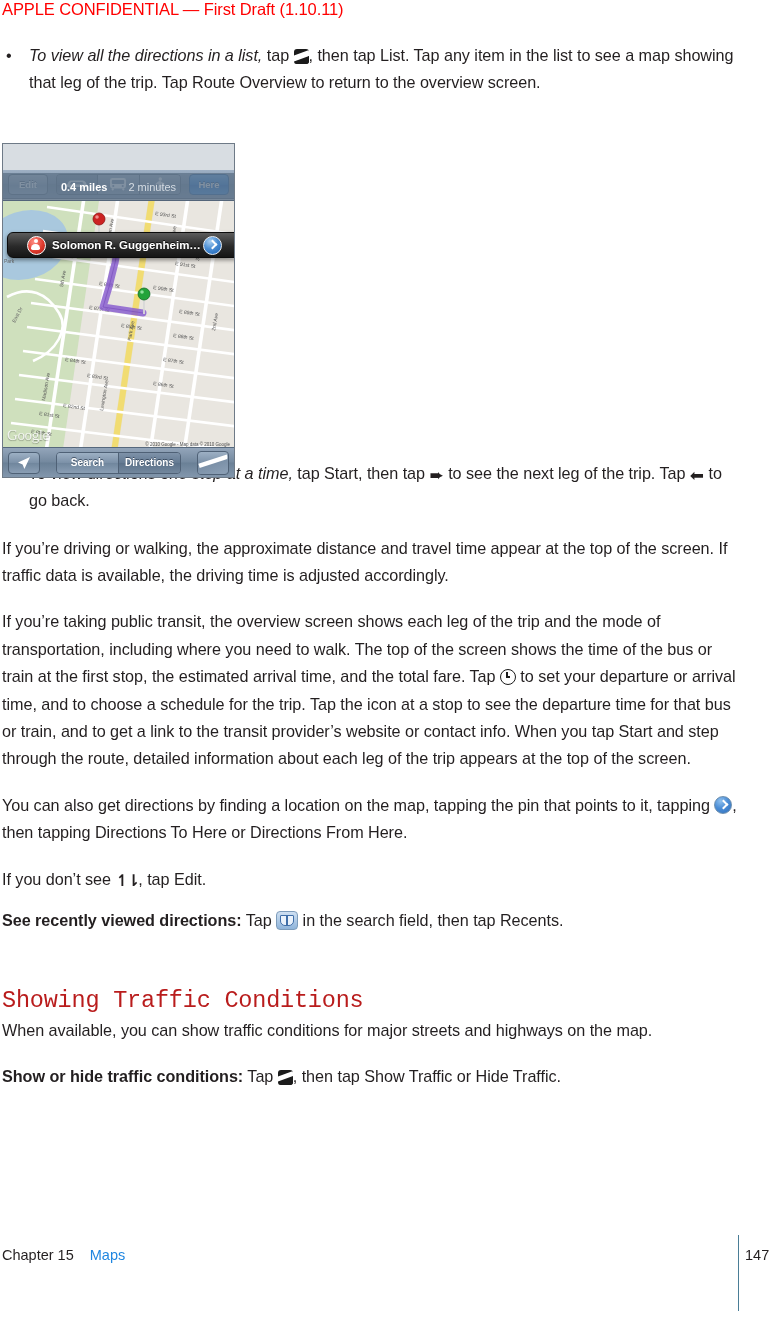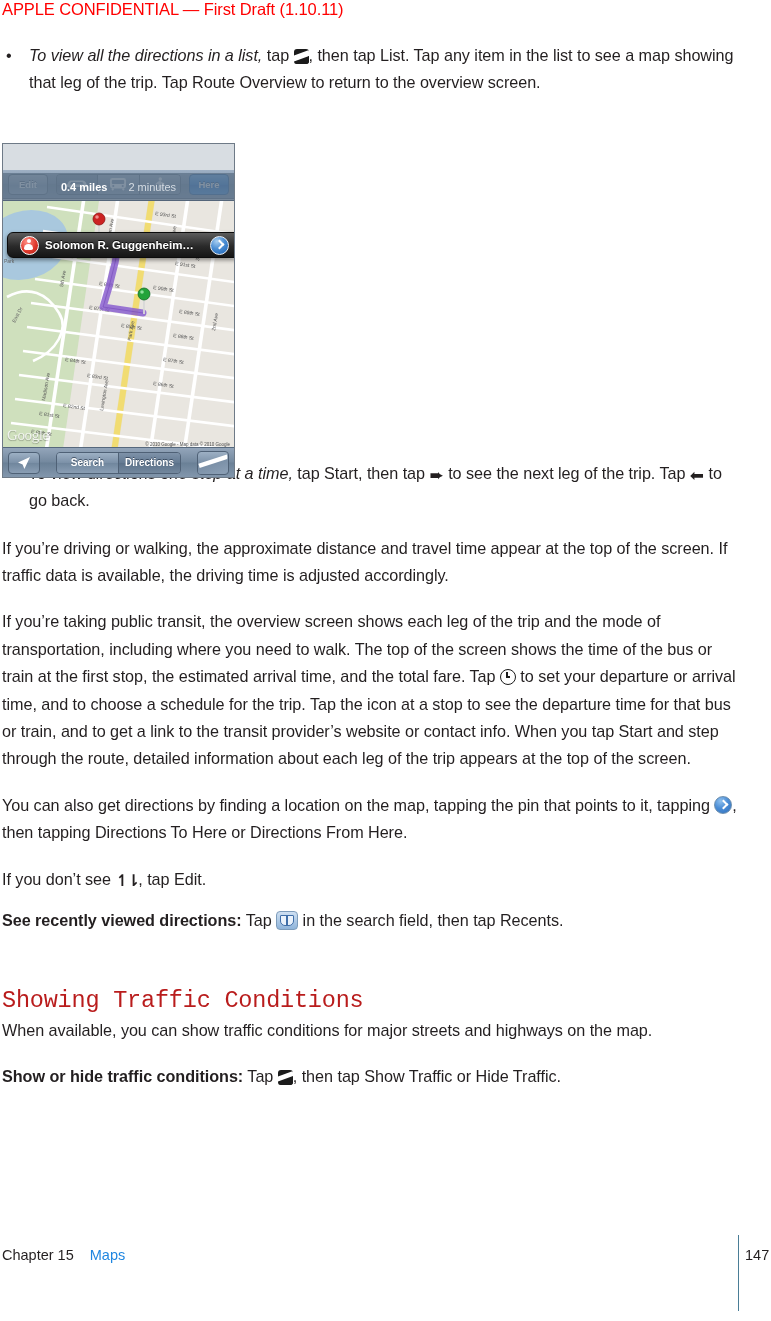--- a/index.html
+++ b/index.html
@@ -297,21 +297,21 @@
     left: 4px;
     top: 88px;
     width: 235px;
     height: 26px;
     border-radius: 6px;
     background: linear-gradient(#5c5c5c, #2a2a2a 55%, #151515);
     border: 1px solid #0c0c0c;
     box-shadow: 0 2px 4px rgba(0,0,0,.45);
     display: flex;
     align-items: center;
-    padding: 0 12px;
+    padding: 0 19px;
     box-sizing: border-box;
     z-index: 6;
   }
   .callout-ico {
     width: 17px; height: 17px;
     border-radius: 50%;
     background: radial-gradient(circle at 35% 28%, #ff8f85 0%, #e03b2e 55%, #a81d14 100%);
     border: 1px solid #ffffff;
     position: relative;
     flex: 0 0 auto;

